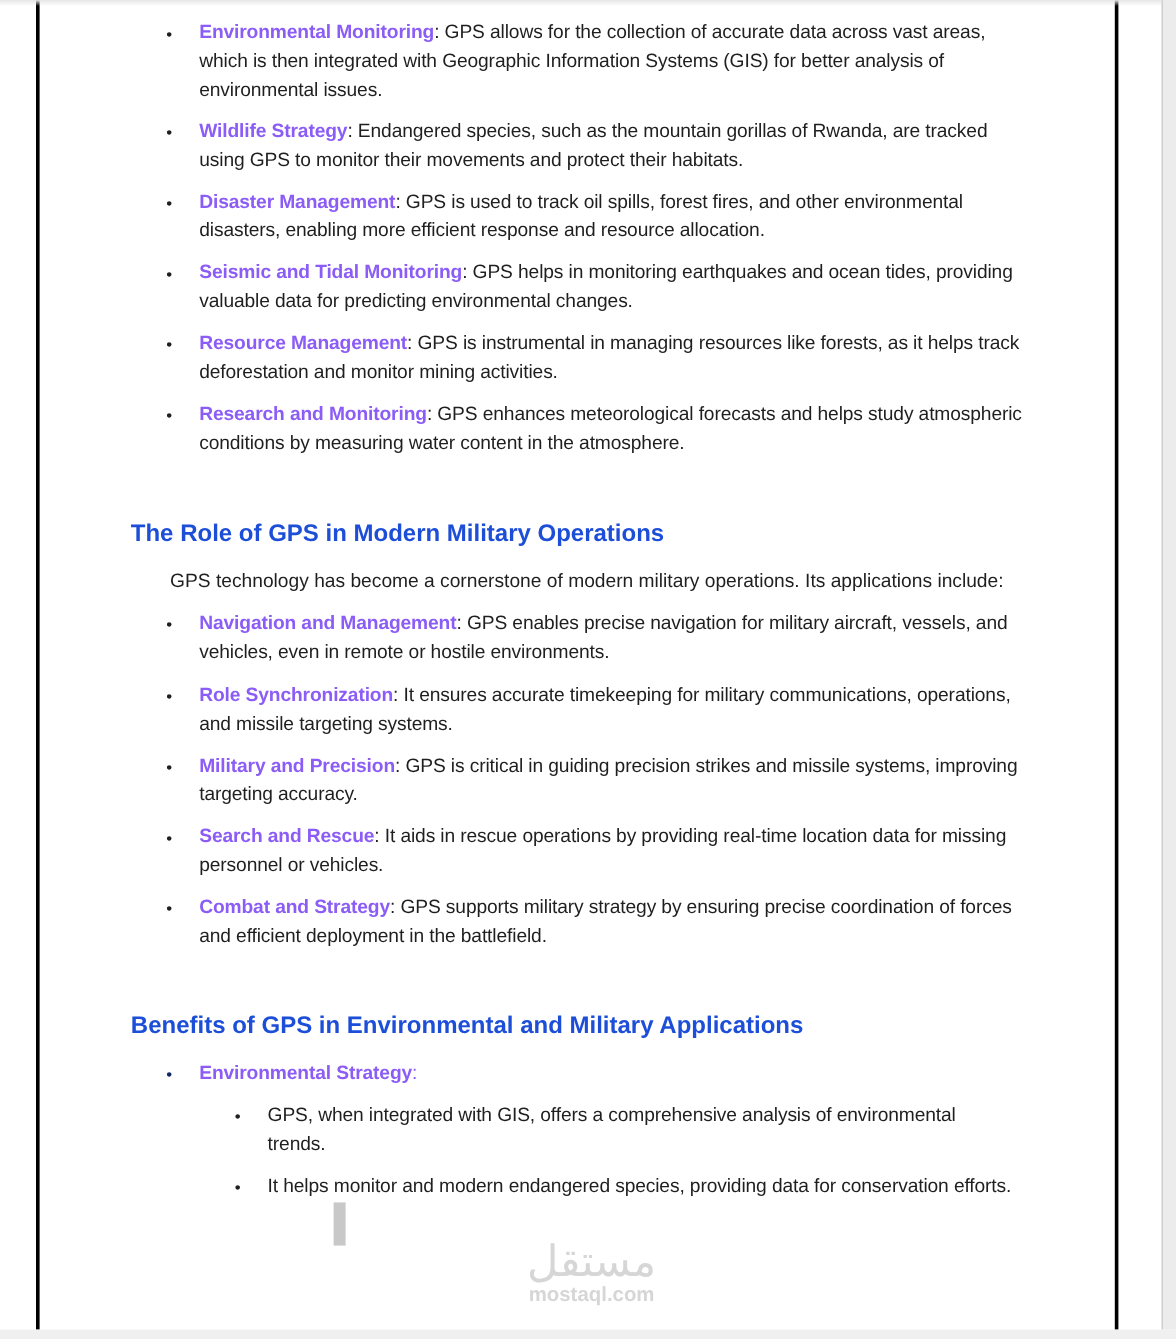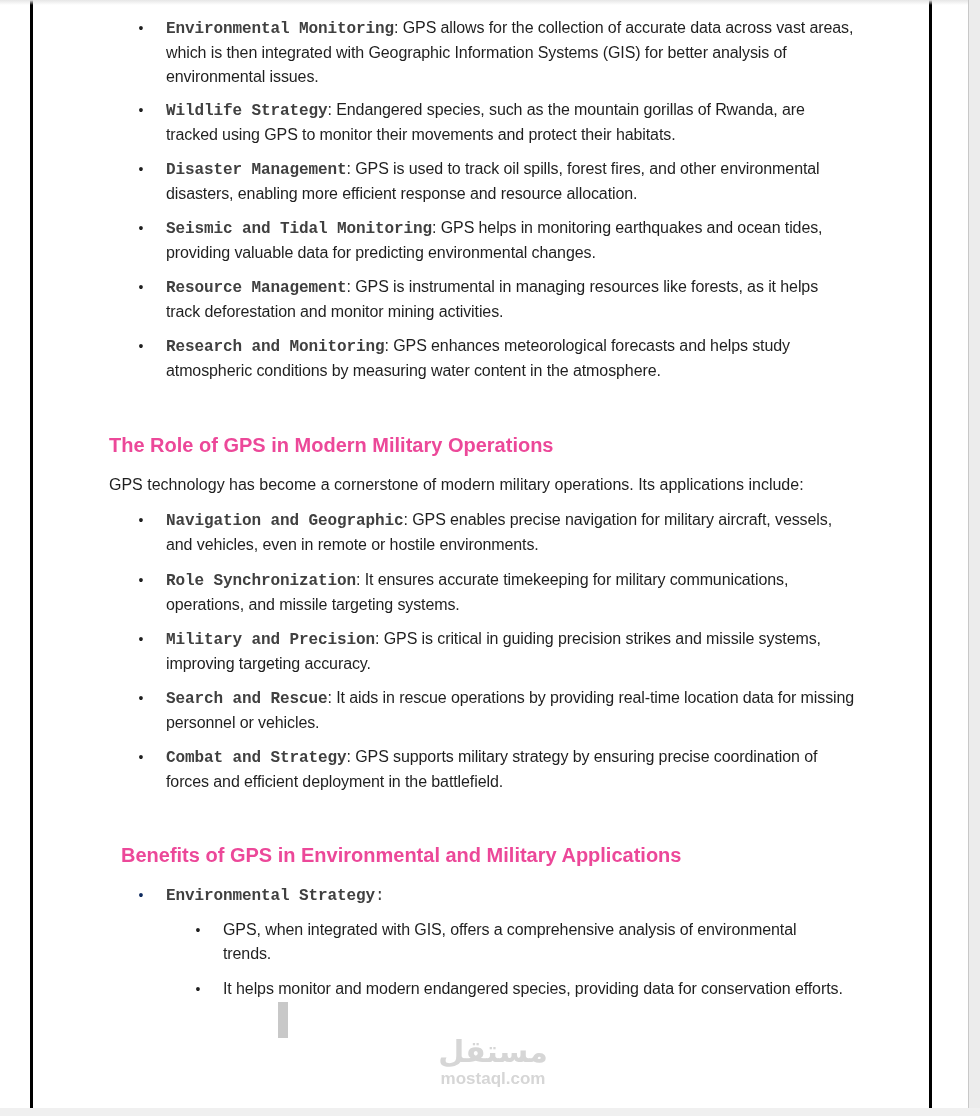--- a/index.html
+++ b/index.html
@@ -36,40 +36,40 @@
       font-size: 16px; line-height: 24px; color: #1f1f1f;
       letter-spacing: -0.1px;
     }
     .bullet-item.level2 { left: 190px; width: 650px; }
     .bullet-dot {
       position: absolute; left: 0; top: 0; width: 10px; text-align: center;
       font-size: 14px; color: #1f1f1f;
     }
     .bullet-dot.navy { color: #0e2a5e; }
     .bullet-text { position: absolute; left: 30px; right: 0; top: 0; }
-    .term { color: #404040; font-weight: bold; font-family: Liberation Mono, monospace; }
+    .term { color: #8b5cf6; font-weight: bold; }
 
     .heading {
       position: absolute; left: 106px;
-      font-size: 20px; line-height: 26px; font-weight: bold; color: #ec4899;
+      font-size: 20px; line-height: 26px; font-weight: bold; color: #1d4ed8;
     }
     .para {
       position: absolute; left: 106px; width: 760px;
-      font-size: 16px; line-height: 24px; color: #1f1f1f;
+      font-size: 16px; line-height: 24px; color: #1f1f1f; text-align: center;
     }
     .cursor {
       position: absolute; left: 275px; top: 1002px; width: 10px; height: 36px;
       background: #c8c8c8;
     }
     .watermark {
       position: absolute; left: 425px; top: 1035px; width: 130px; text-align: center;
       color: #d6d6d6;
     }
     .watermark .ar {
-      font-family: "DejaVu Sans", sans-serif; font-size: 30px; font-weight: bold; line-height: 34px;
+      font-family: "DejaVu Sans", sans-serif; font-size: 36px; font-weight: normal; line-height: 34px;
     }
     .watermark .en {
       font-family: "Liberation Sans", sans-serif; font-size: 17px; font-weight: bold; line-height: 20px;
     }
   </style>
 </head>
 <body>
 
 <div class="viewport">
   <div class="page">
@@ -116,21 +116,21 @@
           <span class="term">Research and Monitoring</span><span>: GPS enhances meteorological forecasts and helps study atmospheric conditions by measuring water content in the atmosphere.</span>
         </div>
       </div>
 
       <div class="heading" style="top:432px; left:76px;">The Role of GPS in Modern Military Operations</div>
       <div class="para" style="top:473px; left:76px;">GPS technology has become a cornerstone of modern military operations. Its applications include:</div>
 
       <div class="bullet-item" style="top:508px; left:103px;">
         <span class="bullet-dot">•</span>
         <div class="bullet-text">
-          <span class="term">Navigation and Geographic</span><span>: GPS enables precise navigation for military aircraft, vessels, and vehicles, even in remote or hostile environments.</span>
+          <span class="term">Navigation and Management</span><span>: GPS enables precise navigation for military aircraft, vessels, and vehicles, even in remote or hostile environments.</span>
         </div>
       </div>
 
       <div class="bullet-item" style="top:568px; left:103px;">
         <span class="bullet-dot">•</span>
         <div class="bullet-text">
           <span class="term">Role Synchronization</span><span>: It ensures accurate timekeeping for military communications, operations, and missile targeting systems.</span>
         </div>
       </div>
 
@@ -148,21 +148,21 @@
         </div>
       </div>
 
       <div class="bullet-item" style="top:745px; left:103px;">
         <span class="bullet-dot">•</span>
         <div class="bullet-text">
           <span class="term">Combat and Strategy</span><span>: GPS supports military strategy by ensuring precise coordination of forces and efficient deployment in the battlefield.</span>
         </div>
       </div>
 
-      <div class="heading" style="top:842px; left:76px;margin-left:12px;">Benefits of GPS in Environmental and Military Applications</div>
+      <div class="heading" style="top:842px; left:76px;">Benefits of GPS in Environmental and Military Applications</div>
 
       <div class="bullet-item" style="top:883px; left:103px;">
         <span class="bullet-dot navy">•</span>
         <div class="bullet-text">
           <span class="term">Environmental Strategy</span><span class="term" style="font-weight:normal;">:</span>
         </div>
       </div>
 
       <div class="bullet-item level2" style="top:918px; left:160px;">
         <span class="bullet-dot">•</span>

